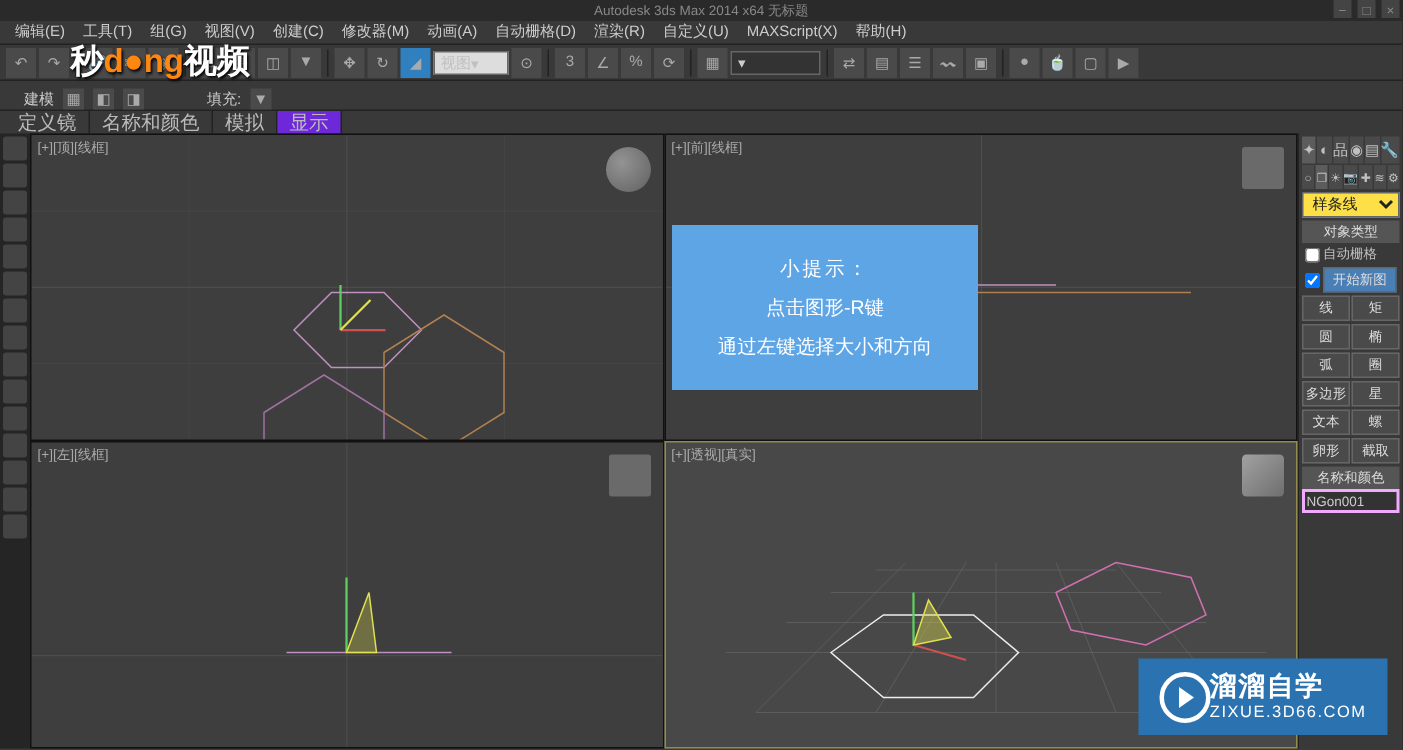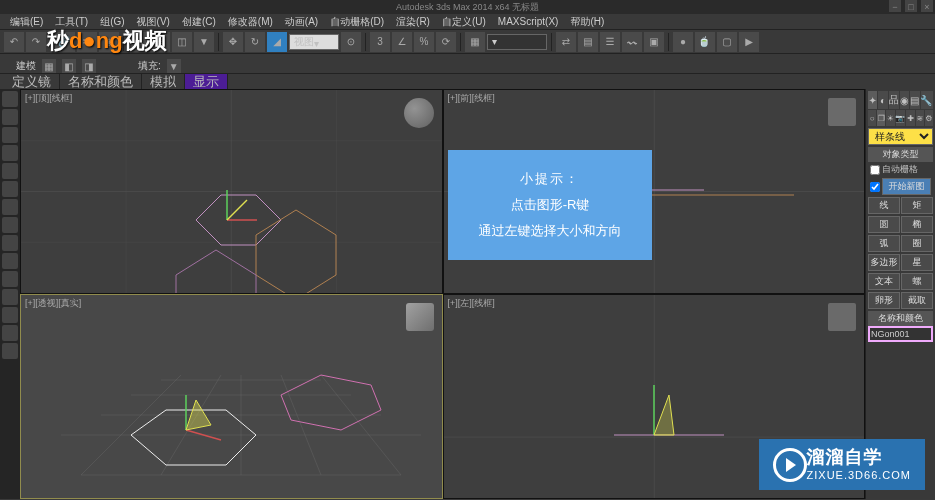--- a/index.html
+++ b/index.html
@@ -17,21 +17,21 @@
     .tool-btn.active { background: #3080c0; }
     .tool-sep { width: 1px; height: 18px; background: #222; margin: 0 2px; }
     .combo { background: #ddd; height: 16px; border: 1px solid #666; font-size: 10px; padding: 0 4px; display: inline-flex; align-items: flex-end; min-width: 50px; }
     .combo-dark { background: #333; height: 16px; border: 1px solid #666; font-size: 10px; padding: 0 4px; display: inline-flex; align-items: center; min-width: 60px; color:#ccc; }
     
     .toolbar2 { background: #393939; height: 20px; display: flex; align-items: flex-end; padding: 0 16px; gap: 6px; border-top: 1px solid #222; }
     .toolbar2-label { font-size: 10px; color: #ccc; }
     
     .tabs-row { background: #393939; height: 16px; display: flex; padding: 0 4px; border-top: 1px solid #222; }
     .tab { font-size: 13px; padding: 0 8px; border-right: 1px solid #222; line-height: 16px; color: #bbb; cursor: pointer; }
-    .tab.active { background: #4c1d95; }
+    .tab.active { background: #6d28d9; }
     
     .main-area { display: flex; height: 410px; }
     .left-icons { width: 20px; background: #252525; display: flex; flex-direction: column; gap: 2px; padding: 2px 0; }
     .left-icon { width: 16px; height: 16px; background: #444; margin: 0 auto; border-radius: 2px; }
     
     .viewports { flex: 1; display: grid; grid-template-columns: 1fr 1fr; grid-template-rows: 1fr 1fr; gap: 0; background: #222; position: relative; }
     .viewport { background: #3e3e3e; position: relative; border: 1px solid #111; overflow: hidden; }
     .viewport.active-yellow { border-color: #918c4d; }
     .vp-label { position: absolute; left: 4px; top: 2px; font-size: 9px; color: #aaa; z-index: 5; }
     .viewcube { position: absolute; right: 8px; top: 8px; width: 28px; height: 28px; background: #888; opacity: 0.6; border-radius: 2px; }
@@ -199,20 +199,34 @@
       <svg width="100%" height="100%" style="position:absolute;inset:0">
         <g stroke="#505050" stroke-width="0.3">
           <line x1="0" y1="50%" x2="100%" y2="50%" stroke="#666"></line>
           <line x1="50%" y1="0" x2="50%" y2="100%" stroke="#666"></line>
         </g>
         <line x1="80" y1="100" x2="260" y2="100" stroke="#c090c0"></line>
         <line x1="130" y1="105" x2="350" y2="105" stroke="#b08050"></line>
       </svg>
     </div>
 
+    <div class="viewport">
+      <div class="vp-label">[+][左][线框]</div>
+      <div class="viewcube"></div>
+      <svg width="100%" height="100%" style="position:absolute;inset:0">
+        <g stroke="#505050" stroke-width="0.3">
+          <line x1="0" y1="70%" x2="100%" y2="70%" stroke="#666"></line>
+          <line x1="50%" y1="0" x2="50%" y2="100%" stroke="#666"></line>
+        </g>
+        <line x1="170" y1="140" x2="280" y2="140" stroke="#c090c0"></line>
+        <line x1="210" y1="140" x2="210" y2="90" stroke="#5dd05d" class="gizmo-line"></line>
+        <polygon points="210,140 230,140 225,100" stroke="#e0e050" fill="rgba(224,224,80,0.3)"></polygon>
+      </svg>
+    </div>
+
     <div class="viewport active-yellow" style="background:#484848">
       <div class="vp-label">[+][透视][真实]</div>
       <div class="viewcube" style="background:linear-gradient(135deg,#ddd,#888);border-radius:3px"></div>
       <svg width="100%" height="100%" style="position:absolute;inset:0">
 
         <g stroke="#6a6a6a" stroke-width="0.4">
           <line x1="60" y1="180" x2="380" y2="180"></line>
           <line x1="40" y1="140" x2="400" y2="140"></line>
           <line x1="80" y1="120" x2="360" y2="120"></line>
           <line x1="110" y1="100" x2="330" y2="100"></line>
@@ -221,34 +235,20 @@
           <line x1="140" y1="180" x2="200" y2="80"></line>
           <line x1="220" y1="180" x2="220" y2="80"></line>
           <line x1="300" y1="180" x2="260" y2="80"></line>
           <line x1="380" y1="180" x2="300" y2="80"></line>
         </g>
         <polygon class="hexpoly" points="110,140 145,115 205,115 235,140 205,170 145,170" stroke="#ffffff" stroke-opacity="0.9"></polygon>
         <polygon class="hexpoly" points="260,100 300,80 350,90 360,115 320,135 270,125" stroke="#d070b0"></polygon>
         <line x1="165" y1="135" x2="165" y2="100" stroke="#5dd05d" class="gizmo-line"></line>
         <line x1="165" y1="135" x2="200" y2="145" stroke="#d05050" class="gizmo-line"></line>
         <polygon points="165,135 175,105 190,130" stroke="#e0e050" fill="rgba(224,224,80,0.4)"></polygon>
-      </svg>
-    </div>
-
-    <div class="viewport">
-      <div class="vp-label">[+][左][线框]</div>
-      <div class="viewcube"></div>
-      <svg width="100%" height="100%" style="position:absolute;inset:0">
-        <g stroke="#505050" stroke-width="0.3">
-          <line x1="0" y1="70%" x2="100%" y2="70%" stroke="#666"></line>
-          <line x1="50%" y1="0" x2="50%" y2="100%" stroke="#666"></line>
-        </g>
-        <line x1="170" y1="140" x2="280" y2="140" stroke="#c090c0"></line>
-        <line x1="210" y1="140" x2="210" y2="90" stroke="#5dd05d" class="gizmo-line"></line>
-        <polygon points="210,140 230,140 225,100" stroke="#e0e050" fill="rgba(224,224,80,0.3)"></polygon>
       </svg>
     </div>
   </div>
 
   <div class="command-panel">
     <div class="cp-tabs">
       <div class="cp-tab active">✦</div>
       <div class="cp-tab">◐</div>
       <div class="cp-tab">品</div>
       <div class="cp-tab">◉</div>

